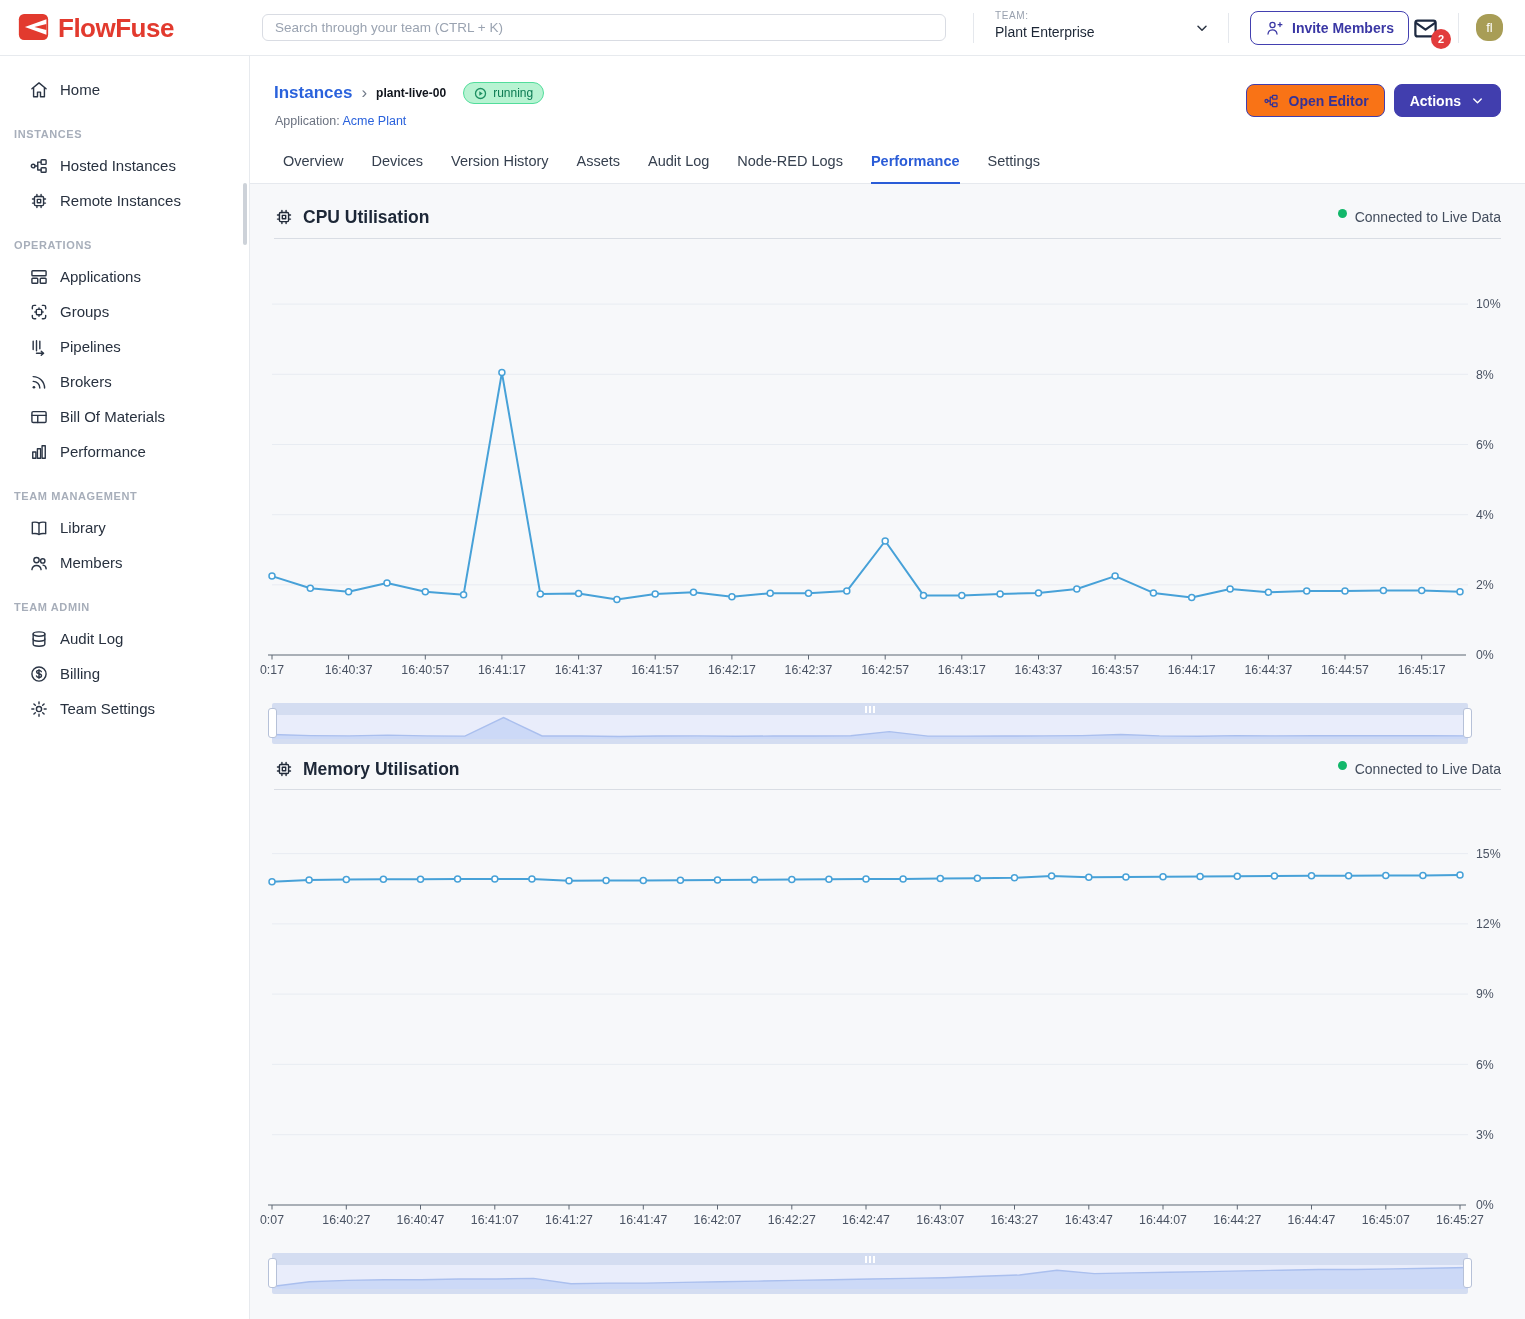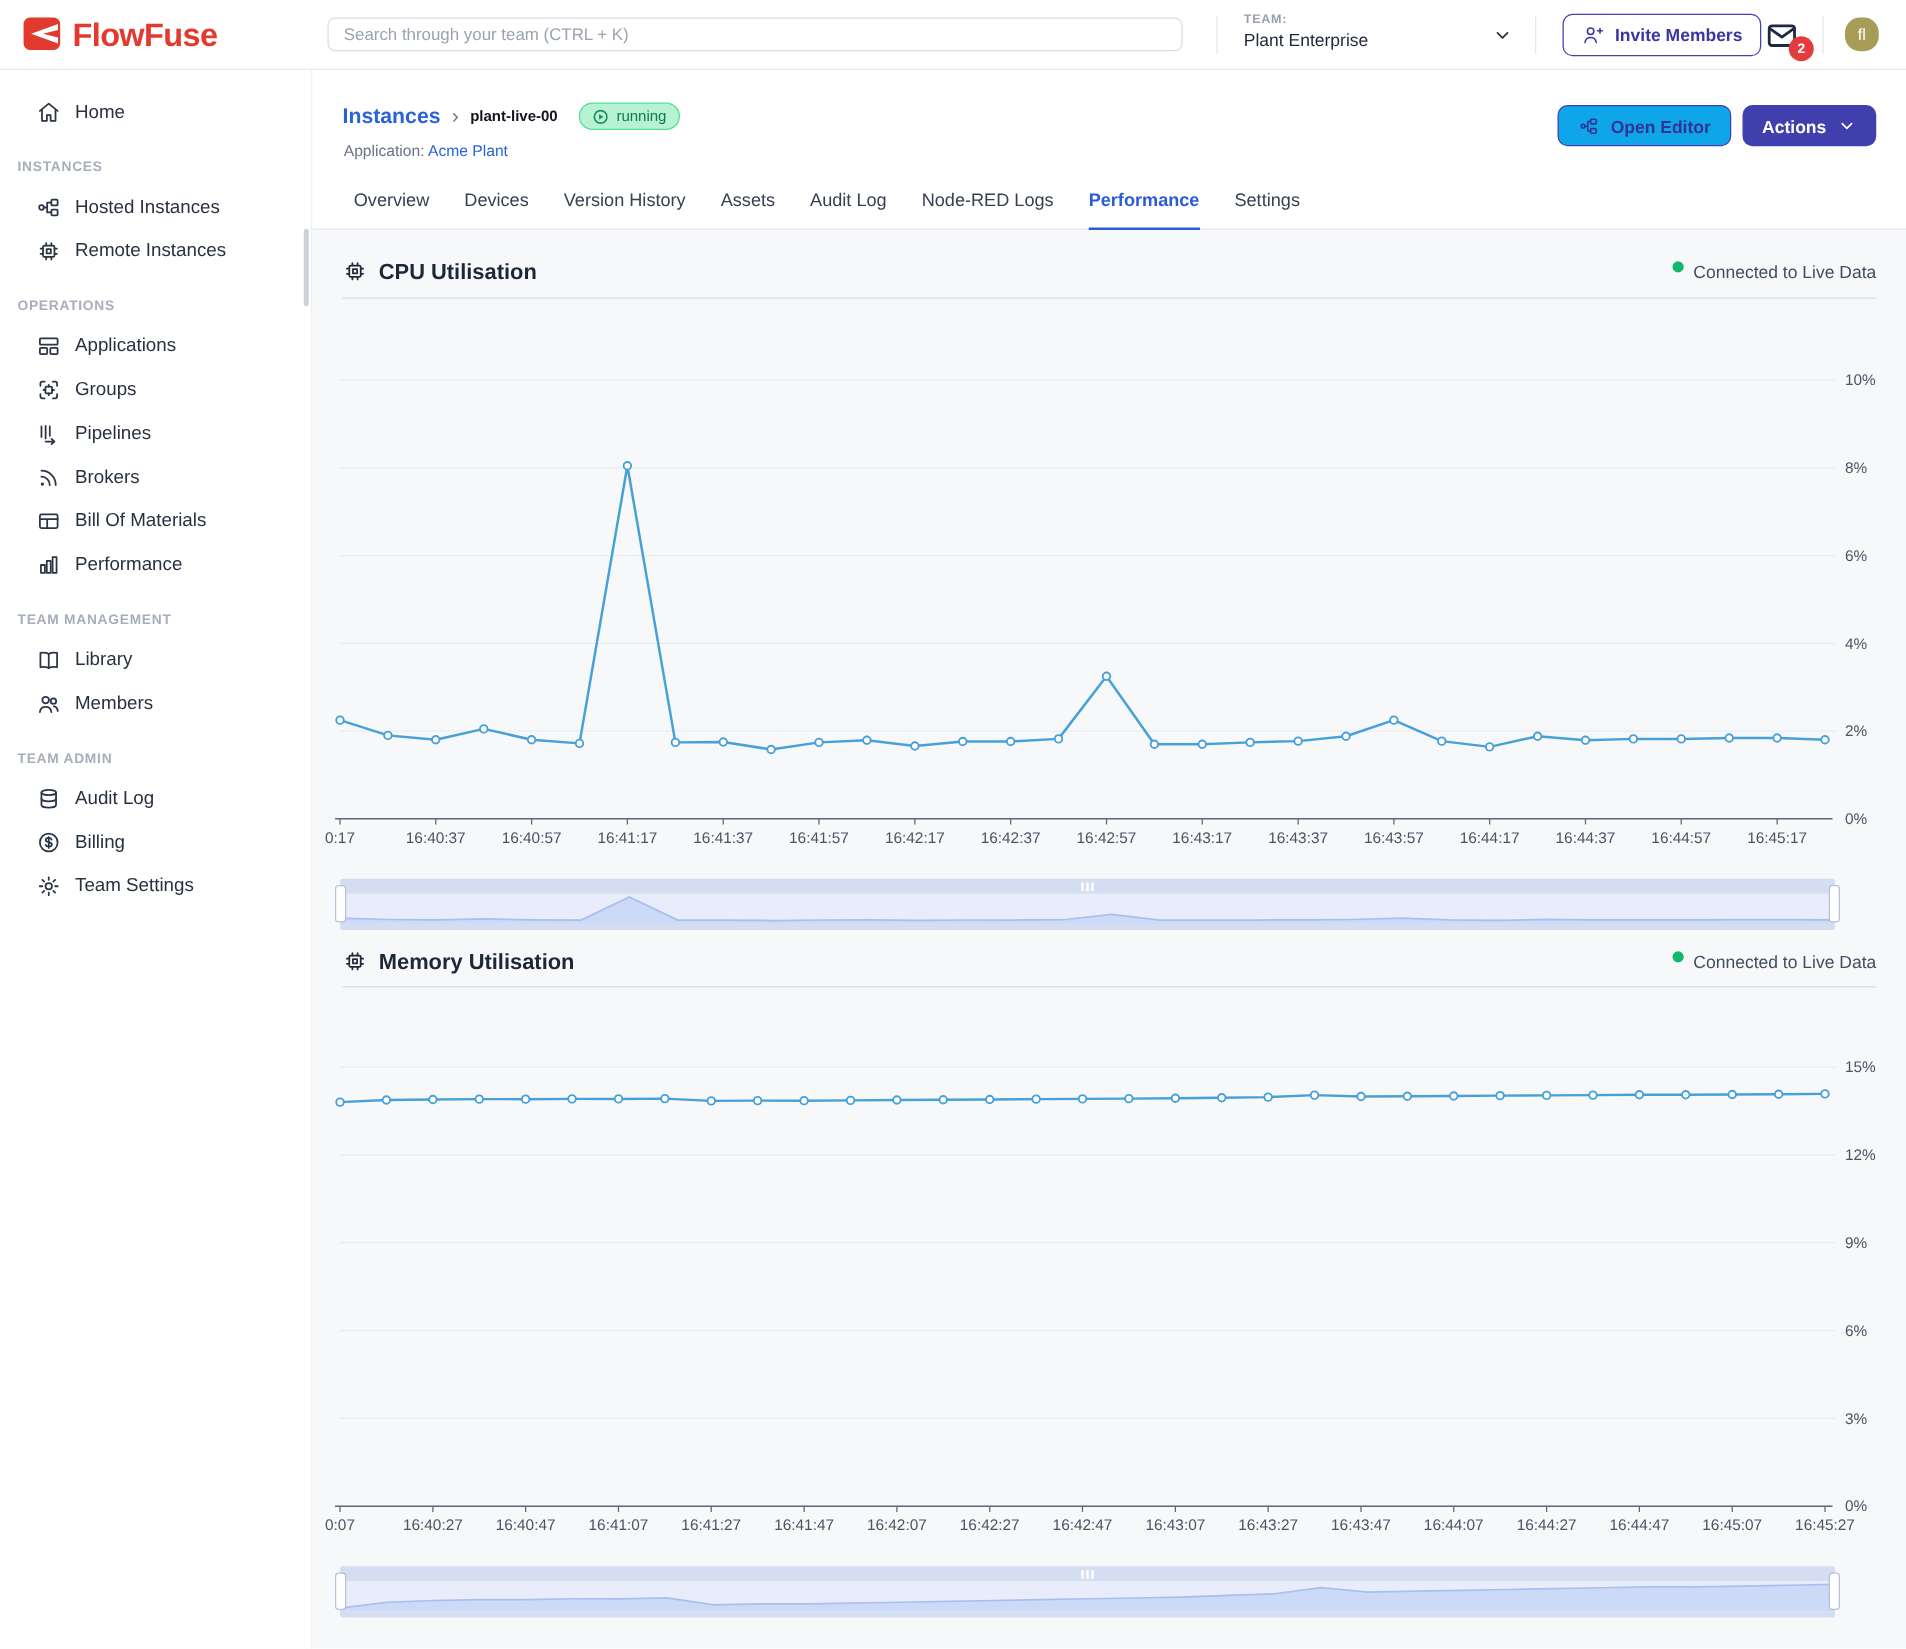--- a/index.html
+++ b/index.html
@@ -10,21 +10,21 @@
 
   
   .topbar{position:absolute;top:0;left:0;right:0;height:56px;background:#fff;border-bottom:1px solid #e7eaee;z-index:10}
   .logo{position:absolute;left:18px;top:13px;display:flex;gap:9px;cursor:pointer}
   .logo-text{font-size:26px;font-weight:700;color:#e23a2e;letter-spacing:-.5px}
   .search{position:absolute;left:262px;top:14px;width:684px;height:27px;border:1px solid #d9dce3;border-radius:6px;
           font-size:13.5px;color:#374151;padding:0 12px;outline:none;background:#fff;font-family:inherit}
   .search::placeholder{color:#9aa3b1}
   .vdiv{position:absolute;top:13px;width:1px;height:30px;background:#e5e8ed}
   .team{position:absolute;left:995px;top:10px;cursor:pointer}
-  .team-label{font-size:10px;color:#98a0ae;letter-spacing:.6px;font-weight:700}
+  .team-label{font-size:10px;color:#98a0ae;letter-spacing:.6px;font-weight:400}
   .team-name{font-size:14px;color:#1d2736;margin-top:3px}
   .team-chev{position:absolute;left:1194px;top:20px;width:16px;height:16px;color:#2a3342}
   .invite{position:absolute;left:1250px;top:11px;height:34px;border:1.6px solid #4340b0;border-radius:8px;
           display:flex;align-items:center;gap:9px;padding:0 14px;color:#3a37a4;font-weight:700;font-size:14px;background:#fff;cursor:pointer}
   .invite svg{width:18px;height:18px}
   .mail{position:absolute;left:1412px;top:15px;width:27px;height:27px;color:#1e2a41;cursor:pointer}
   .mail-badge{position:absolute;left:1431px;top:29px;width:20px;height:20px;border-radius:50%;background:#e23c3c;
               color:#fff;font-size:11px;font-weight:700;display:flex;align-items:center;justify-content:center}
   .avatar{position:absolute;left:1476px;top:14px;width:27px;height:27px;border-radius:12px;background:#a89d56;
           color:#fff;font-size:13px;display:flex;align-items:center;justify-content:center;cursor:pointer}
@@ -45,21 +45,21 @@
   .crumb-root{font-size:17px;font-weight:700;color:#2a62dc;text-decoration:none;cursor:pointer}
   .crumb-sep{color:#707a89;font-size:17px}
   .iname{font-size:12px;font-weight:700;color:#10141c}
   .badge{display:inline-flex;align-items:center;gap:6px;margin-left:8px;padding:3px 10px;background:#b7f3d2;
          border:1px solid #52dd9b;border-radius:999px;font-size:12px;color:#0b7a52}
   .app-line{position:absolute;left:25px;top:58px;font-size:12.5px;color:#6b7280}
   .app-line a{color:#2a62dc;text-decoration:none;cursor:pointer}
 
   .btn-row{position:absolute;top:28px;right:24px;display:flex;gap:9px}
   .btn{height:33px;border-radius:8px;display:flex;align-items:center;gap:9px;padding:0 15px;font-size:14px;font-weight:700;cursor:pointer}
-  .btn-outline{border:1.6px solid #413eae;color:#353297;background:#0ea5e9}
+  .btn-outline{border:1.6px solid #413eae;color:#353297;background:#f97316}
   .btn-outline svg{width:18px;height:18px}
   .btn-solid{background:#413eae;color:#fff;border:1.6px solid #413eae}
   .btn-solid svg{width:15px;height:15px;color:#fff}
 
   .tabs{position:absolute;top:97px;left:0;right:0;display:flex;gap:28px;padding-left:33px;border-bottom:1px solid #e6e9ee}
   .tab{font-size:14.5px;color:#36404f;padding-bottom:13px;cursor:pointer}
   .tab.active{color:#2a5cd7;font-weight:700;border-bottom:2.5px solid #2a5cd7;margin-bottom:-1.5px}
 
   .panel-head{position:absolute;left:24px;right:24px;display:flex;align-items:center;gap:9px;height:26px}
   .panel-head h2{font-size:17.5px;margin:0;color:#1d2737;font-weight:700}

